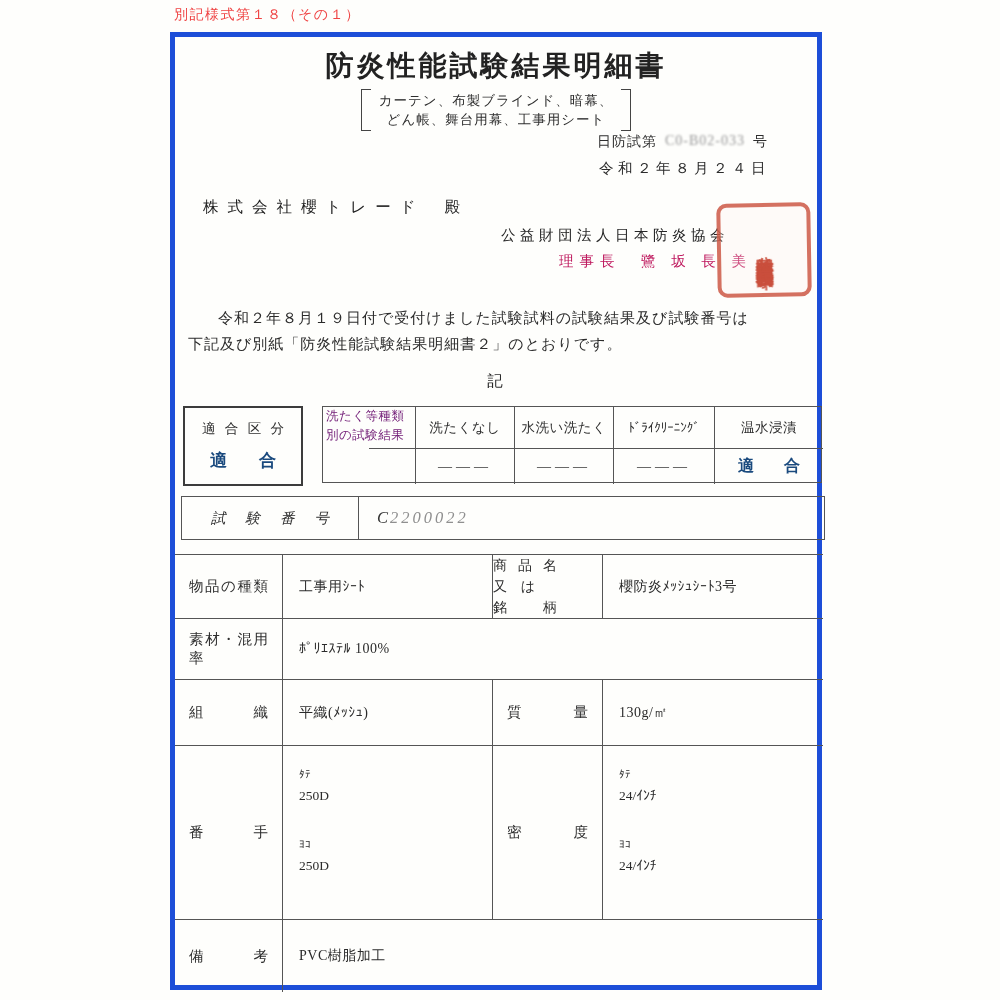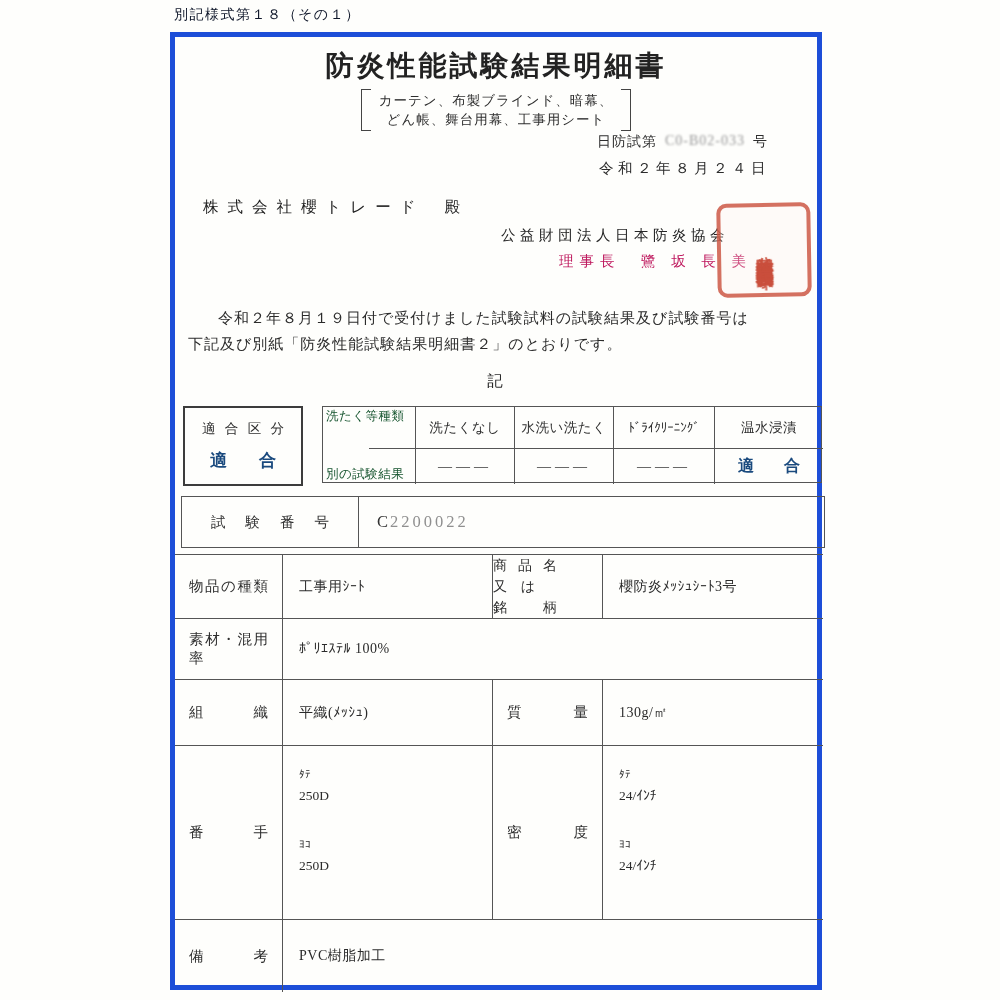--- a/index.html
+++ b/index.html
@@ -4,21 +4,21 @@
 <style>
   html,body{margin:0;padding:0;}
   body{
     width:1000px;height:1000px;position:relative;overflow:hidden;
     background:#fefefc;
     font-family:"Liberation Serif","DejaVu Serif",serif;
     color:#2b2b2b;
   }
   .form-label{
     position:absolute;left:174px;top:6px;
-    font-size:14px;letter-spacing:1.5px;color:#0f172a;
+    font-size:14px;letter-spacing:1.5px;color:#ef4444;
   }
   .sheet{
     position:absolute;left:170px;top:32px;width:652px;height:958px;
     border:5px solid #1d4ed8;box-sizing:border-box;background:transparent;padding-left:16px;
   }
   .title{
     position:absolute;left:0;right:0;top:10px;margin:0;
     text-align:center;font-size:28px;font-weight:600;letter-spacing:3px;color:#222;
   }
   .subtitle{
@@ -81,43 +81,43 @@
 
   
   .wash-table{
     position:absolute;left:147px;top:369px;width:500px;height:77px;
     display:grid;grid-template-columns:93px 99px 99px 101px 108px;grid-template-rows:42px 35px;
     border:1px solid #555;box-sizing:border-box;background:transparent;
   }
   .wash-table>div{box-sizing:border-box;}
   .wt-rowlabel{
     grid-row:1/3;border-right:1px solid #555;position:relative;
-    display:flex;flex-direction:column;justify-content:space-between;
-    font-size:12.5px;line-height:19px;padding-left:3px;color:#14532d;letter-spacing:.5px;
+    display:flex;flex-direction:column;justify-content:flex-start;
+    font-size:12.5px;line-height:19px;padding-left:3px;color:#701a75;letter-spacing:.5px;
   }
   .wt-seg{position:absolute;right:0;top:41px;width:46px;height:1px;background:#555;}
   .wt-h{
     border-right:1px solid #555;border-bottom:1px solid #555;
     display:flex;align-items:center;justify-content:center;
     font-size:13.5px;color:#2e2e2e;letter-spacing:.5px;
   }
   .wt-h.last,.wt-v.last{border-right:none;}
   .wt-h.kana{font-size:13px;letter-spacing:0;}
   .wt-v{
     display:flex;align-items:center;justify-content:center;
     font-size:14px;color:#333;
   }
   .wt-v.dash{letter-spacing:4px;font-weight:500;border-right:1px solid #555;}
   .wt-v.pass{font-weight:700;font-size:16px;}
   .wt-v.pass span{width:62px;text-align:justify;text-align-last:justify;display:inline-block;}
 
   
   .testnum{
-    position:absolute;left:6px;top:459px;width:644px;height:52px;
-    border:1px solid #555;box-sizing:border-box;display:flex;align-items:stretch;
+    position:absolute;left:6px;top:459px;width:644px;height:44px;
+    border:1px solid #555;box-sizing:border-box;display:flex;align-items:stretch;font-style:italic;
   }
   .tn-label{
     width:177px;border-right:1px solid #555;display:flex;align-items:center;justify-content:center;box-sizing:border-box;
   }
   .tn-label span{width:118px;text-align:justify;text-align-last:justify;font-size:14.5px;color:#2e2e2e;}
   .tn-value{display:flex;align-items:center;padding-left:18px;font-size:16.5px;}
   .tn-value .c{color:#333;letter-spacing:2px;}
   .tn-value .digits{color:#8f8f8f;letter-spacing:3px;filter:blur(.5px);}
 
   

